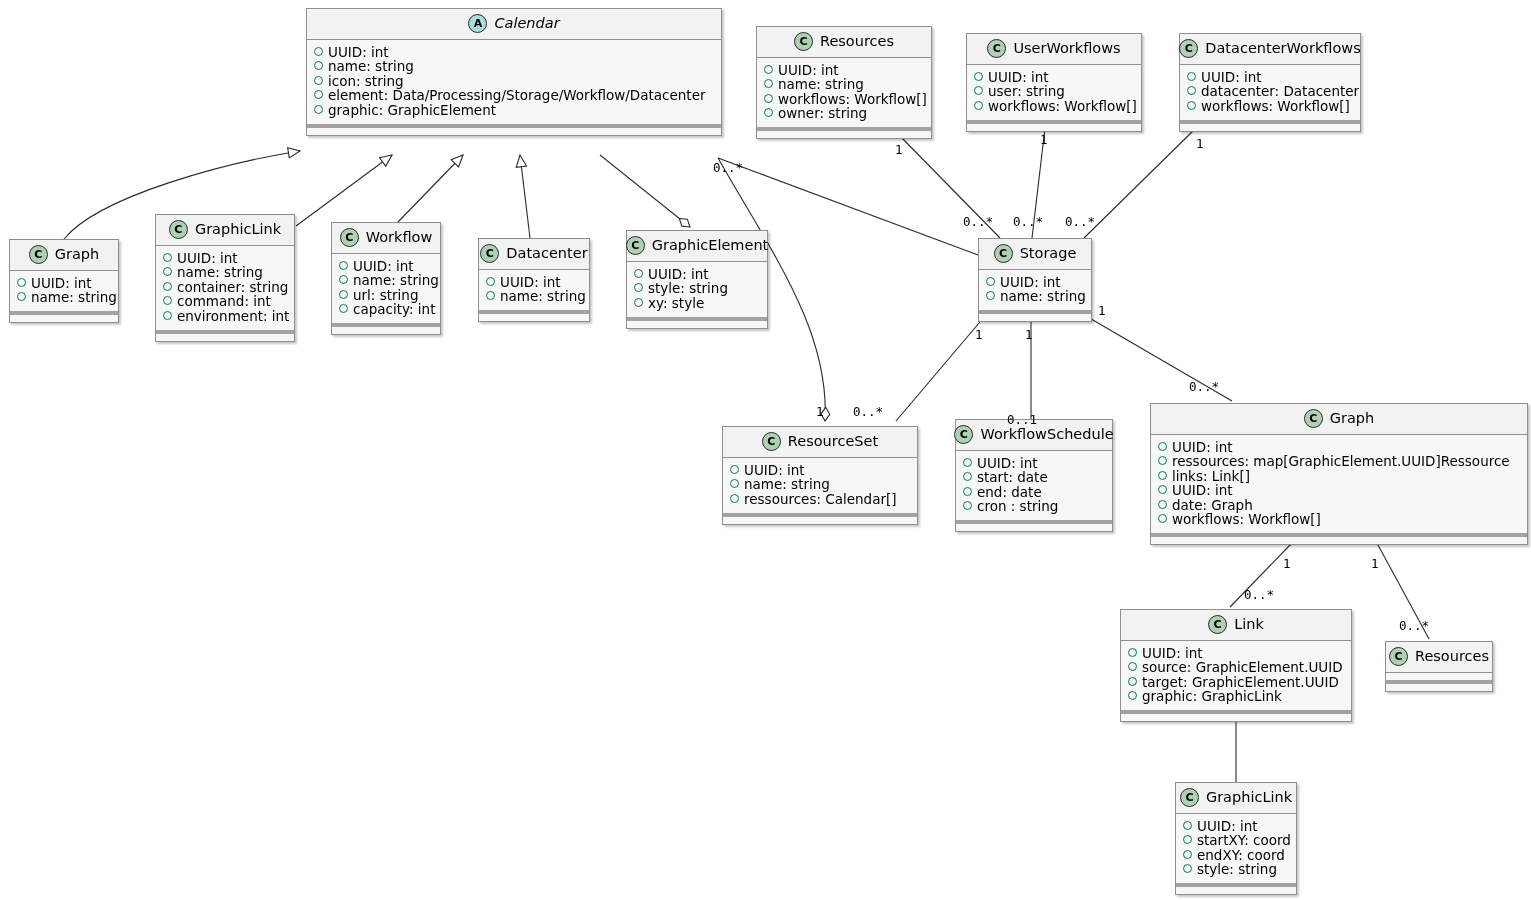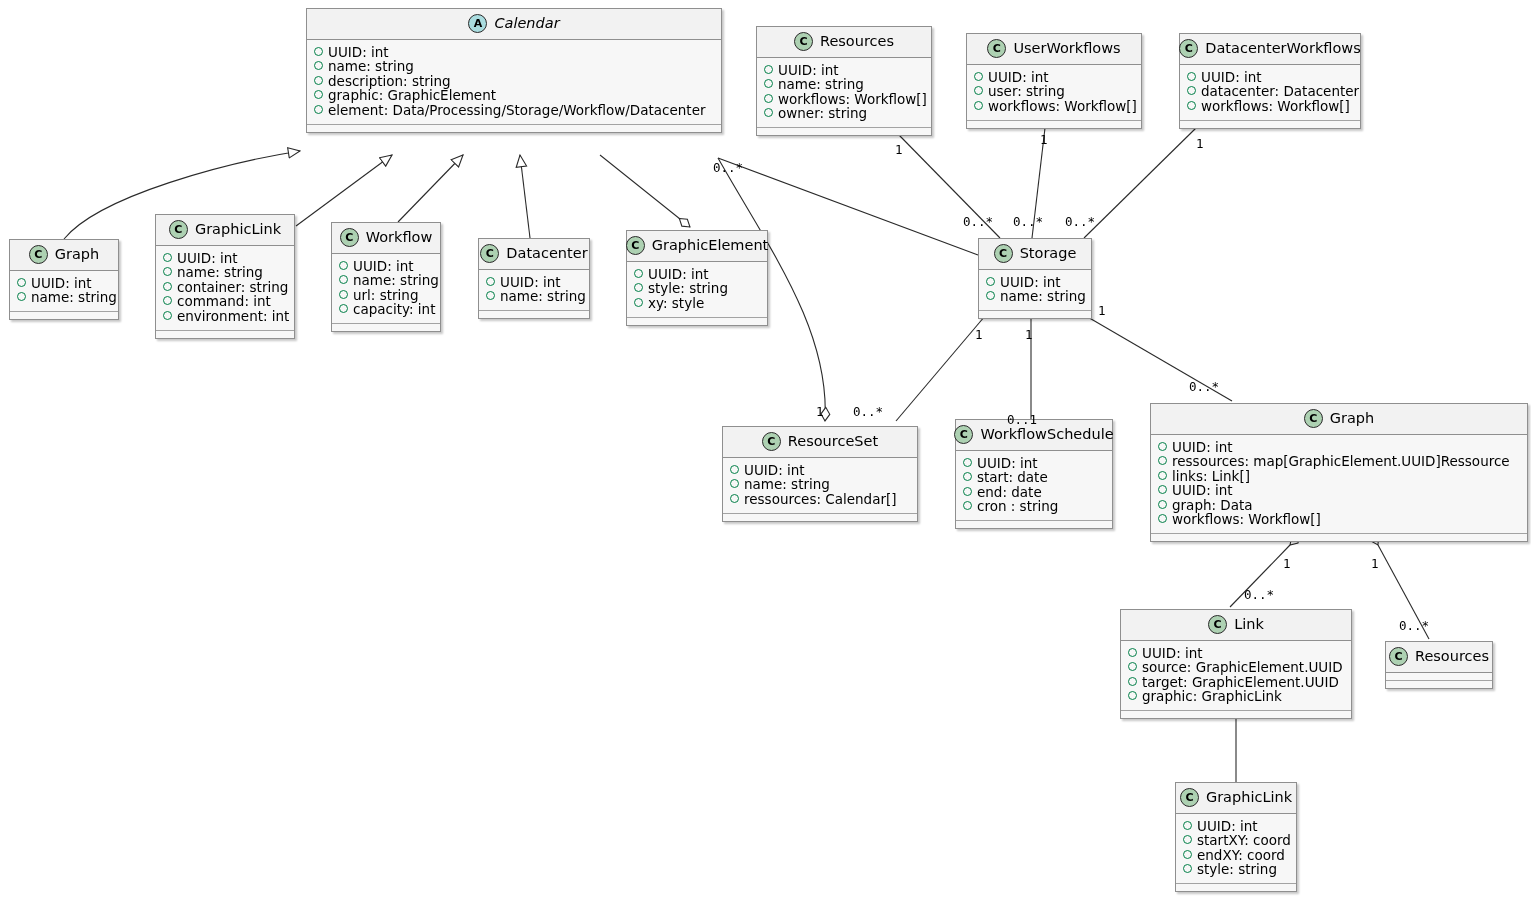--- a/index.html
+++ b/index.html
@@ -69,21 +69,21 @@
     background: #add1b2;
     color: #000;
     flex: 0 0 auto;
   }
   .stereo.abstract-marker {
     background: #a9dcdf;
     font-style: normal;
   }
   .cls-attrs {
     padding: 5px 7px 6px 7px;
-    border-bottom: 1px solid #a3a3a3;
+    border-bottom: 4px solid #a3a3a3;
   }
   .cls-attrs.empty {
     padding: 0;
     height: 7px;
   }
   .attr {
     display: flex;
     align-items: baseline;
     gap: 5px;
     white-space: nowrap;
@@ -173,30 +173,30 @@
         <div class="attr">
           <span class="vis-pub"></span>
           <span class="attr-text">UUID: int</span>
         </div>
         <div class="attr">
           <span class="vis-pub"></span>
           <span class="attr-text">name: string</span>
         </div>
         <div class="attr">
           <span class="vis-pub"></span>
-          <span class="attr-text">description: string</span>
+          <span class="attr-text">icon: string</span>
+        </div>
+        <div class="attr">
+          <span class="vis-pub"></span>
+          <span class="attr-text">element: Data/Processing/Storage/Workflow/Datacenter</span>
         </div>
         <div class="attr">
           <span class="vis-pub"></span>
           <span class="attr-text">graphic: GraphicElement</span>
         </div>
-        <div class="attr">
-          <span class="vis-pub"></span>
-          <span class="attr-text">element: Data/Processing/Storage/Workflow/Datacenter</span>
-        </div>
       </div>
       <div class="cls-methods"></div>
     </div>
     <div class="uml-class" style="left: 756px; top: 26px; width: 176px;">
       <div class="cls-header">
         <span class="stereo">C</span>
         <span class="cls-name">Resources</span>
       </div>
       <div class="cls-attrs">
         <div class="attr">
@@ -449,21 +449,21 @@
         <div class="attr">
           <span class="vis-pub"></span>
           <span class="attr-text">links: Link[]</span>
         </div>
         <div class="attr">
           <span class="vis-pub"></span>
           <span class="attr-text">UUID: int</span>
         </div>
         <div class="attr">
           <span class="vis-pub"></span>
-          <span class="attr-text">graph: Data</span>
+          <span class="attr-text">date: Graph</span>
         </div>
         <div class="attr">
           <span class="vis-pub"></span>
           <span class="attr-text">workflows: Workflow[]</span>
         </div>
       </div>
       <div class="cls-methods"></div>
     </div>
     <div class="uml-class" style="left: 1120px; top: 609px; width: 232px;">
       <div class="cls-header">

